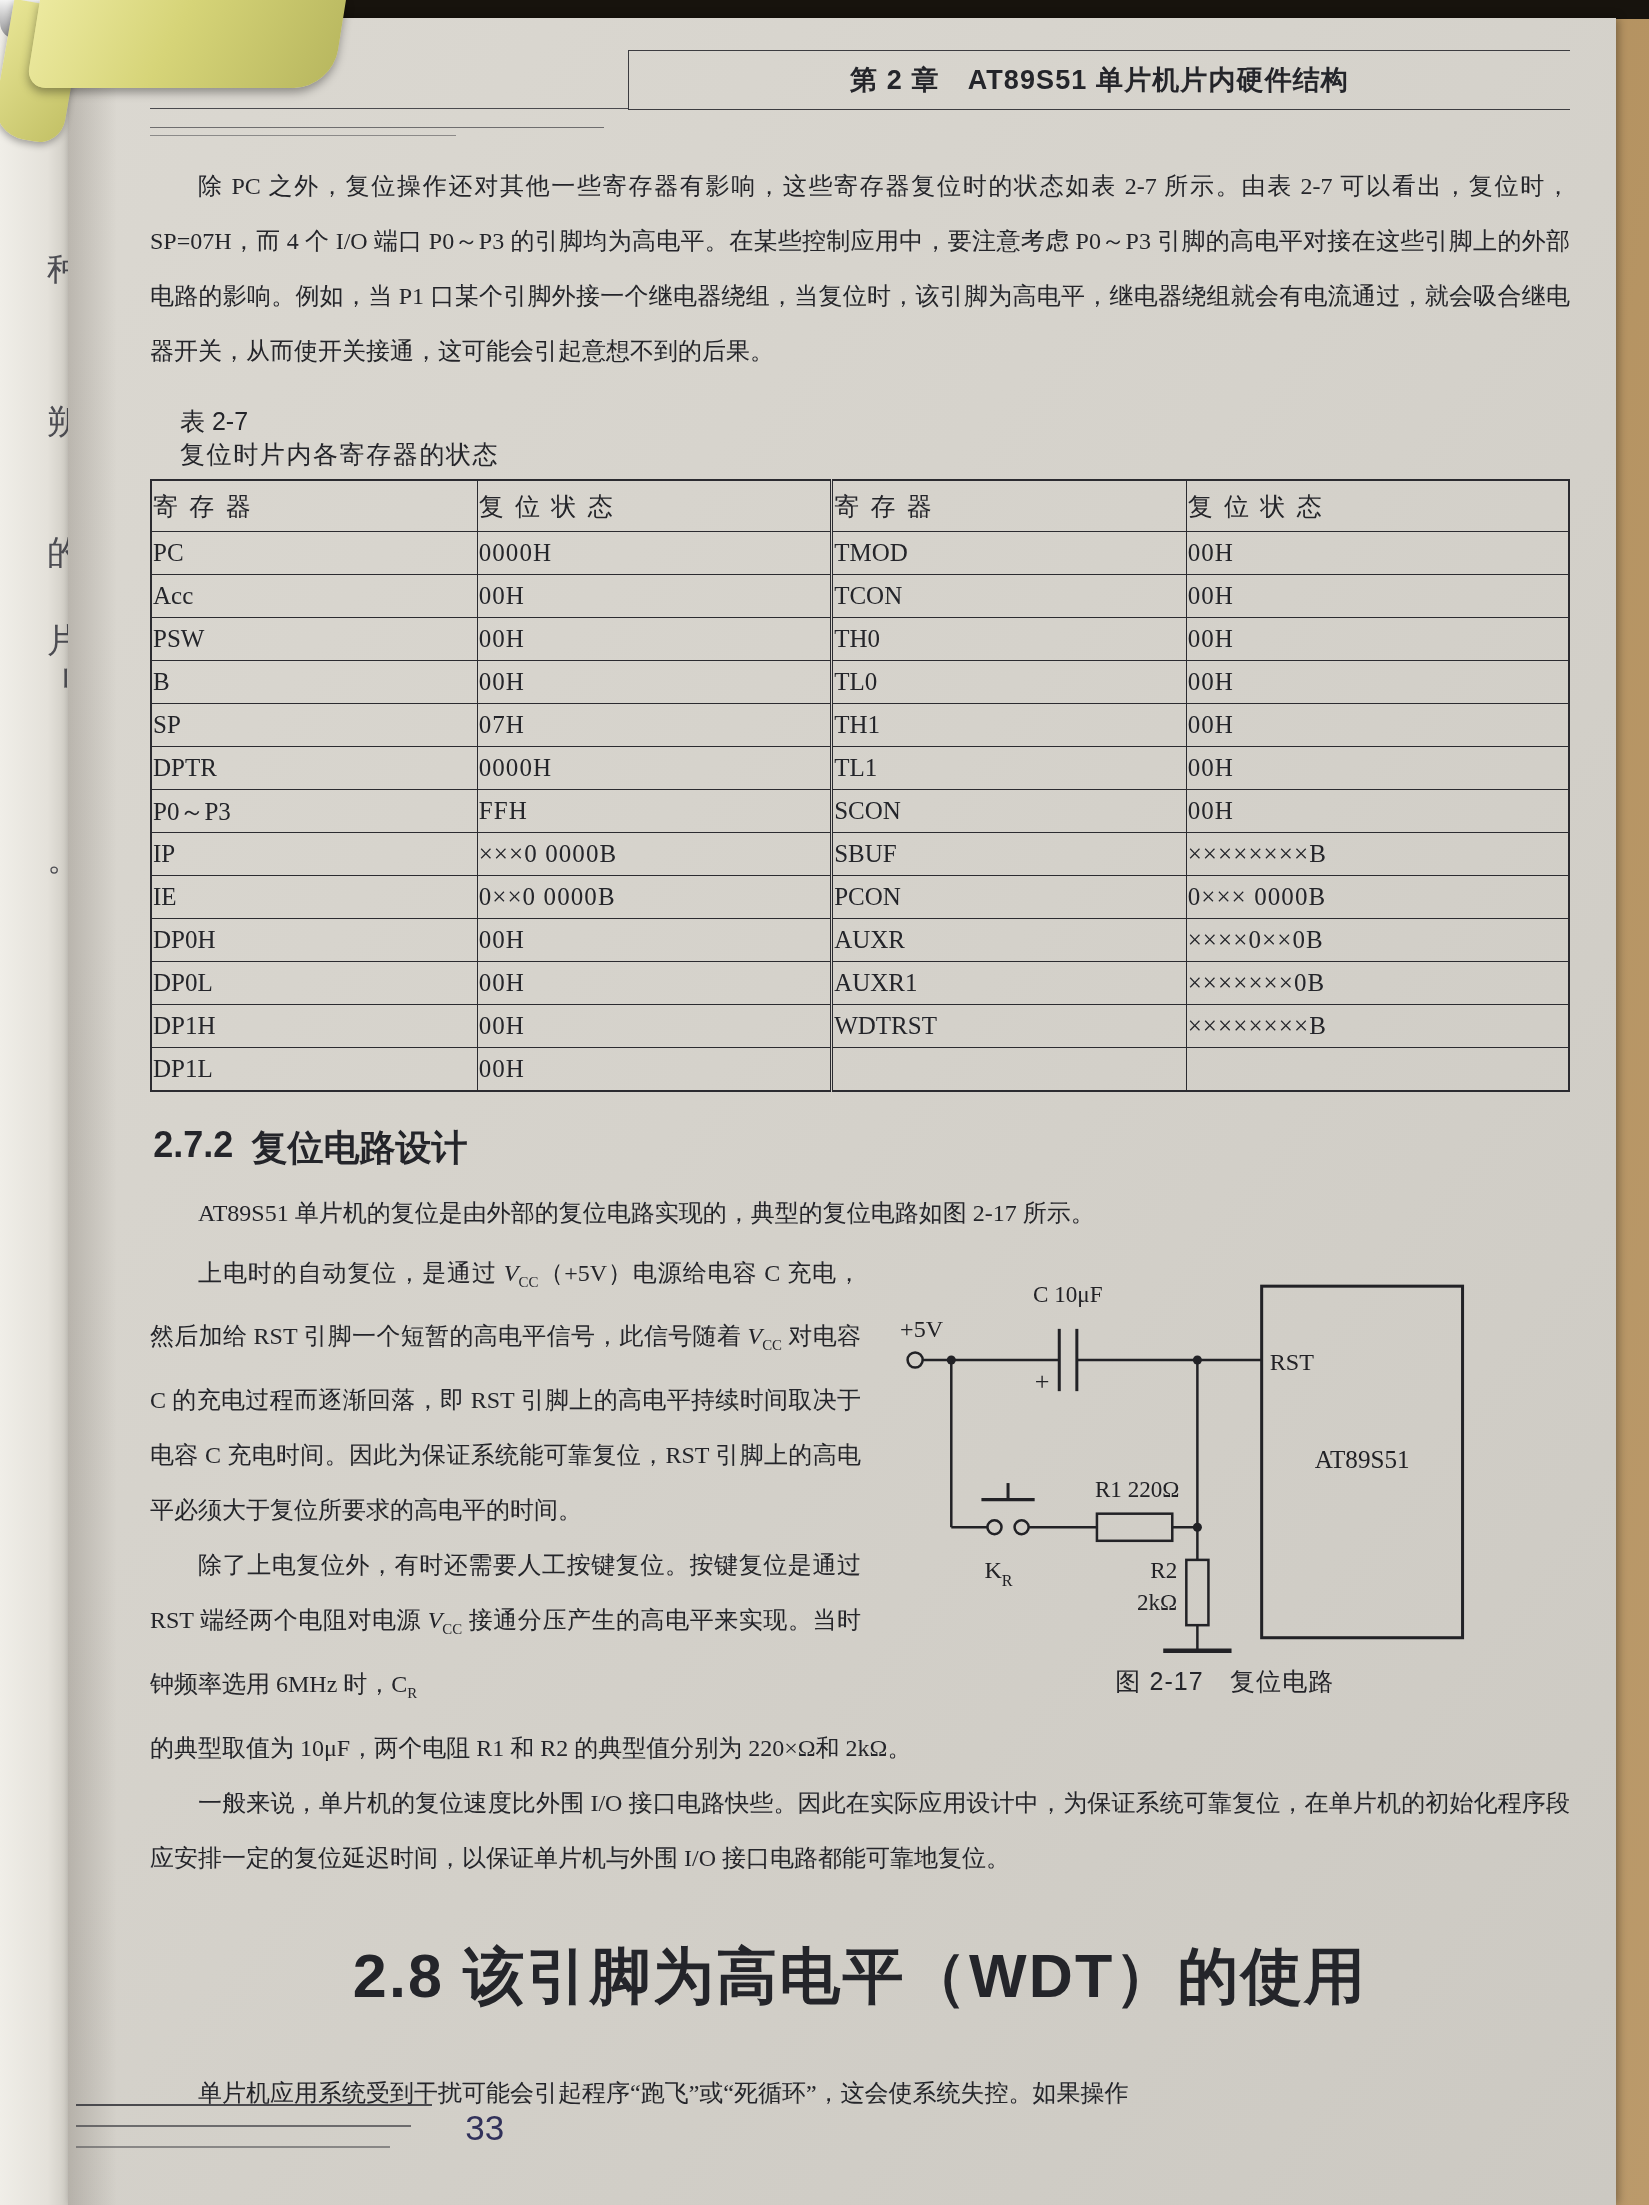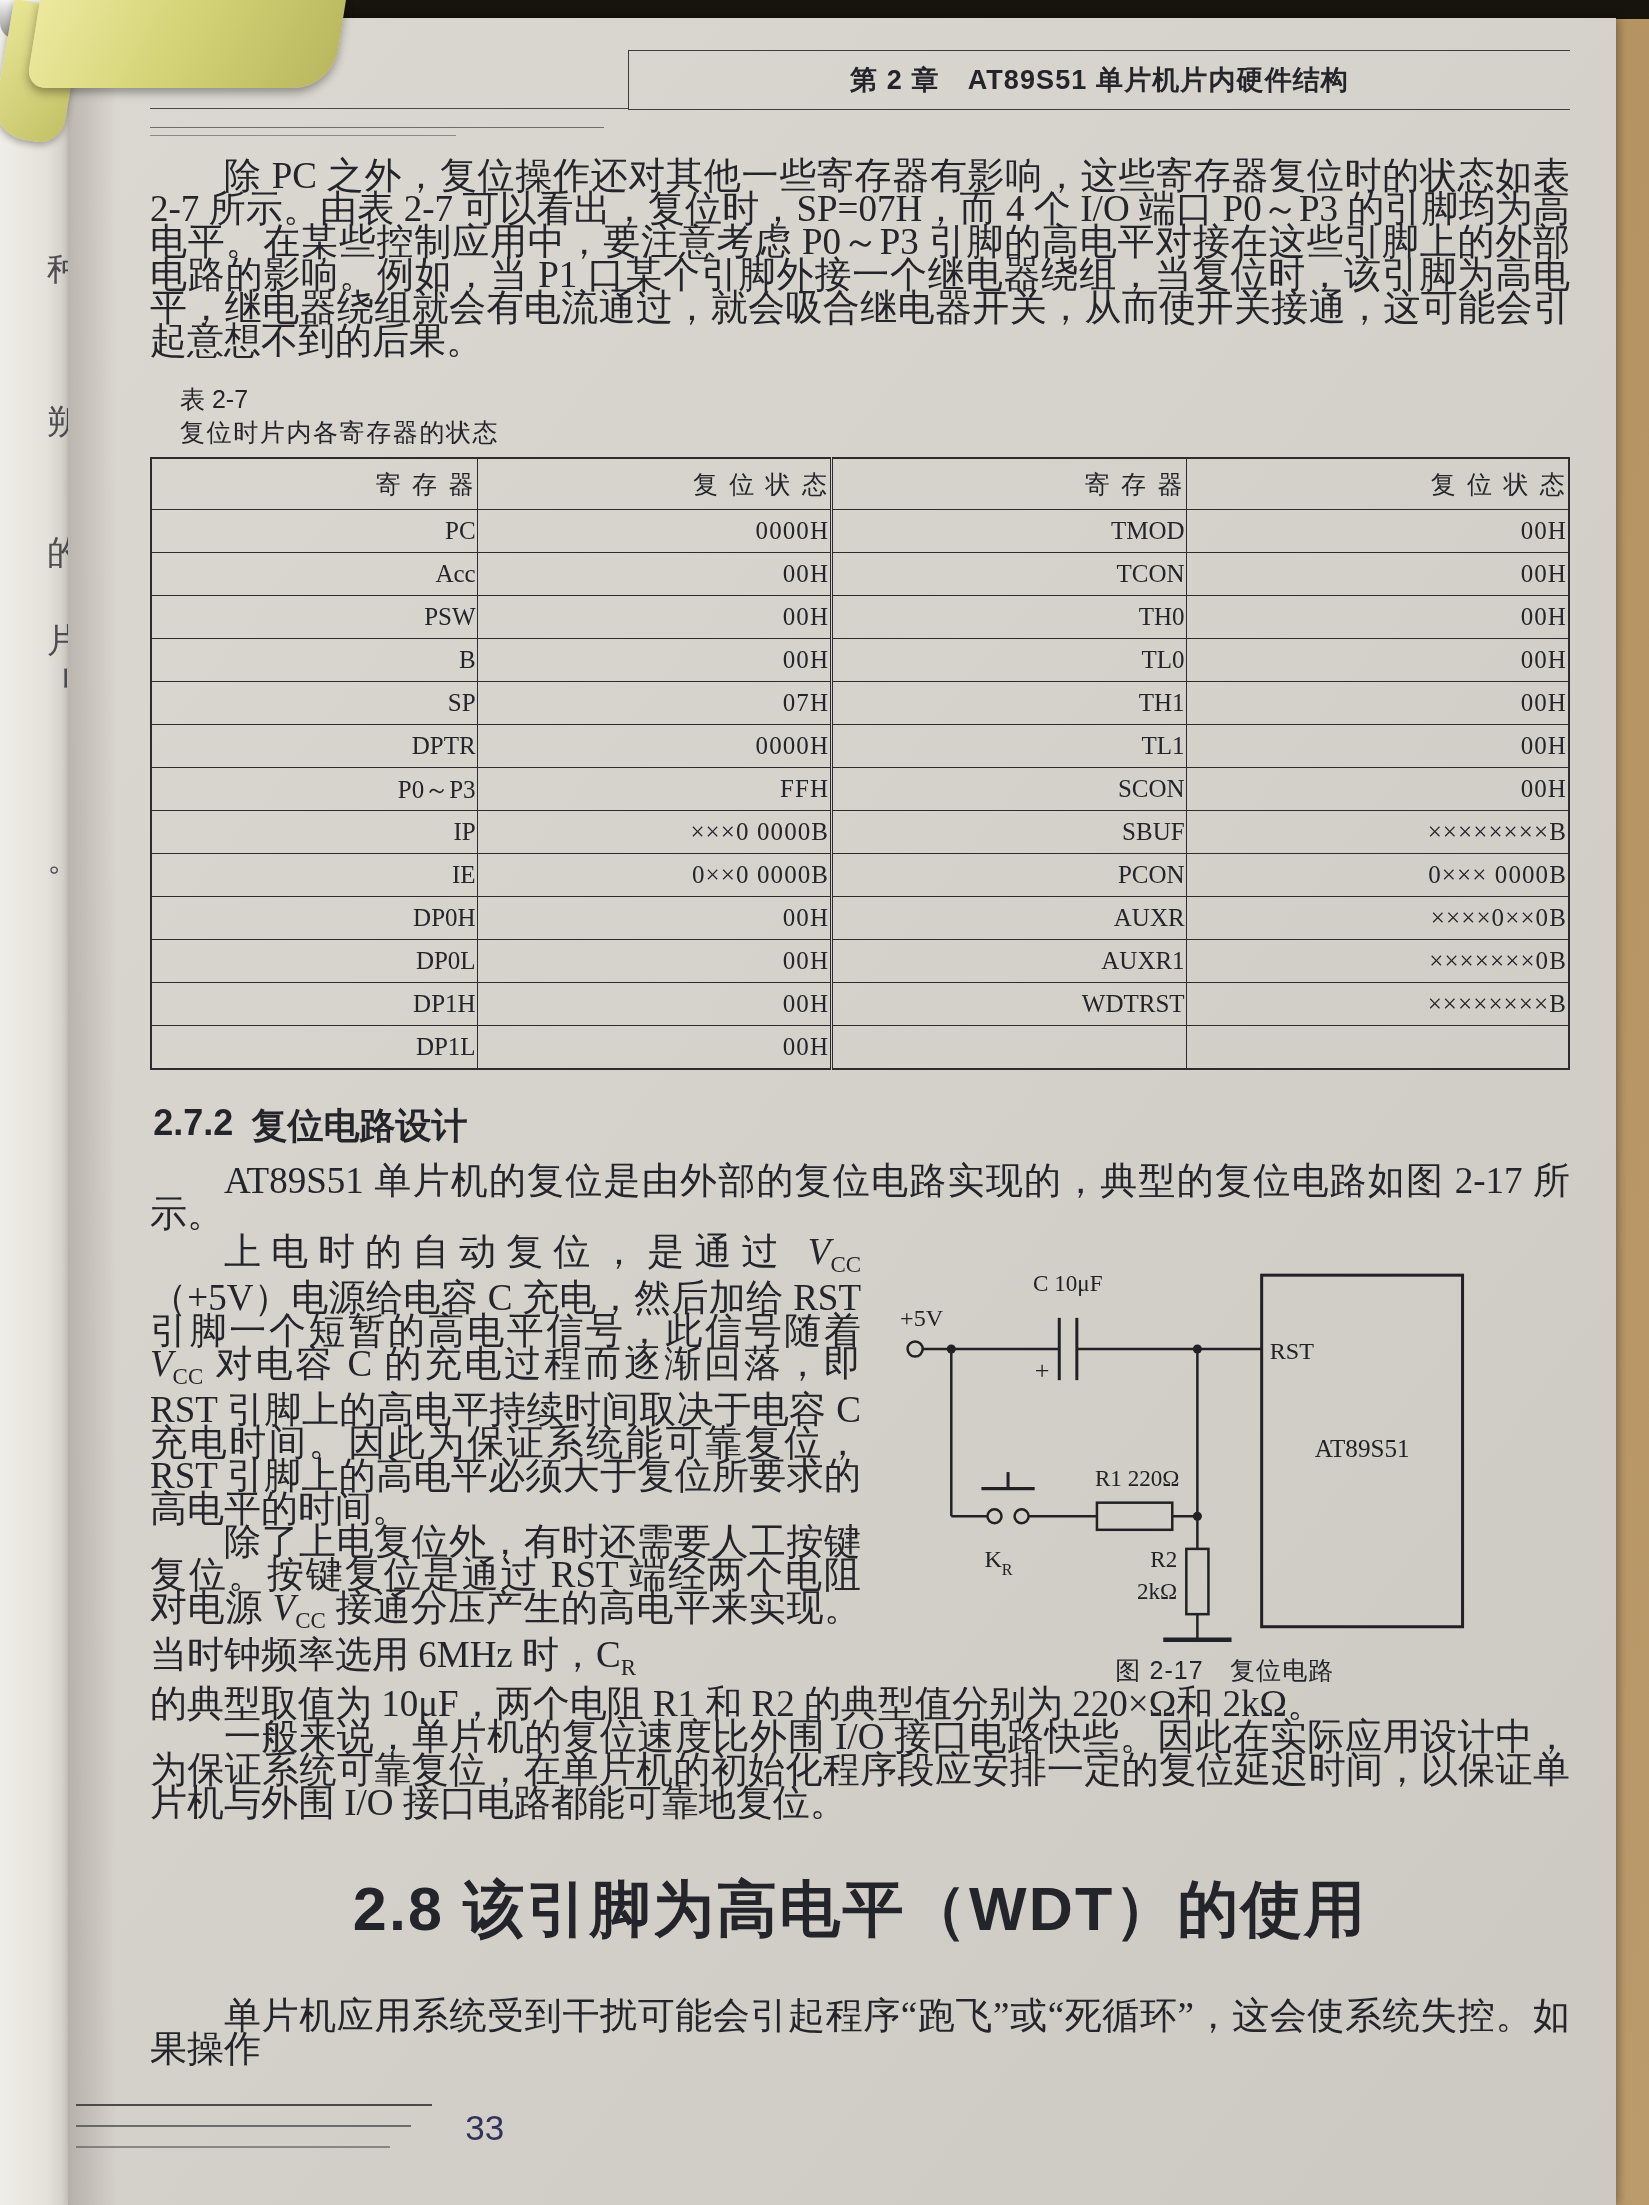--- a/index.html
+++ b/index.html
@@ -40,33 +40,33 @@
   .runhead{position:relative;height:86px;margin-top:21px;}
   .head-box{position:absolute;right:0;top:0;width:941px;height:58px;
     border-top:1.6px solid #3c3c40;border-bottom:1.6px solid #3c3c40;border-left:1.6px solid #3c3c40;
     display:flex;align-items:center;justify-content:center;
     font-family:Liberation Sans, sans-serif;font-weight:bold;font-size:27px;letter-spacing:1.1px;}
   .stackline{position:absolute;height:1.6px;background:#4a4a4e;}
   .sl1{left:0;top:58px;width:478px;}
   .sl2{left:0;top:77px;width:454px;opacity:.75;}
   .sl3{left:0;top:85px;width:306px;opacity:.55;}
 
-  .para{font-size:37px;line-height:33px;text-align:justify;margin:0;text-indent:2em;}
+  .para{font-size:24px;line-height:55px;text-align:justify;margin:0;text-indent:2em;}
   .p1{margin-top:23px;}
   sub{font-size:.62em;}
   i{font-style:italic;}
 
   
   .tbl-caption{display:flex;align-items:baseline;margin-top:26px;
     font-family:"Liberation Sans","DejaVu Sans",sans-serif;font-size:25px;flex-direction:column;}
   .tbl-label{margin-left:30px;}
   .tbl-title{flex:1;text-align:center;letter-spacing:1.6px;}
   table.regs{width:100%;border-collapse:collapse;margin-top:8.8px;
     border:2.2px solid #2b2b30;}
-  table.regs th,table.regs td{border:1.1px solid #2b2b30;text-align:right;}
+  table.regs th,table.regs td{border:1.1px solid #2b2b30;text-align:left;}
   table.regs th{height:48px;font-weight:normal;font-size:25px;
     font-family:"Liberation Sans","DejaVu Sans",sans-serif;letter-spacing:2.2px;}
   table.regs td{height:40px;font-size:25px;}
   table.regs td.val{letter-spacing:1.1px;}
   table.regs .mid{border-left:3.8px double #2b2b30;}
 
   
   .sec-sub{margin:32px 0 13px 3.3px;font-family:"Liberation Sans","DejaVu Sans",sans-serif;
     font-weight:bold;font-size:36px;display:flex;gap:18px;}
   .sec-main{margin:50px 0 48px 0;text-align:center;

